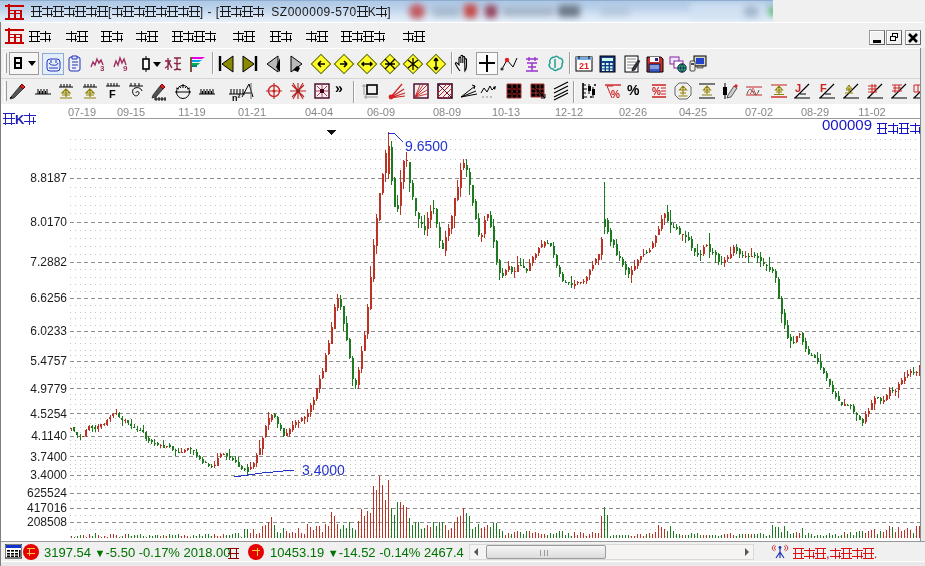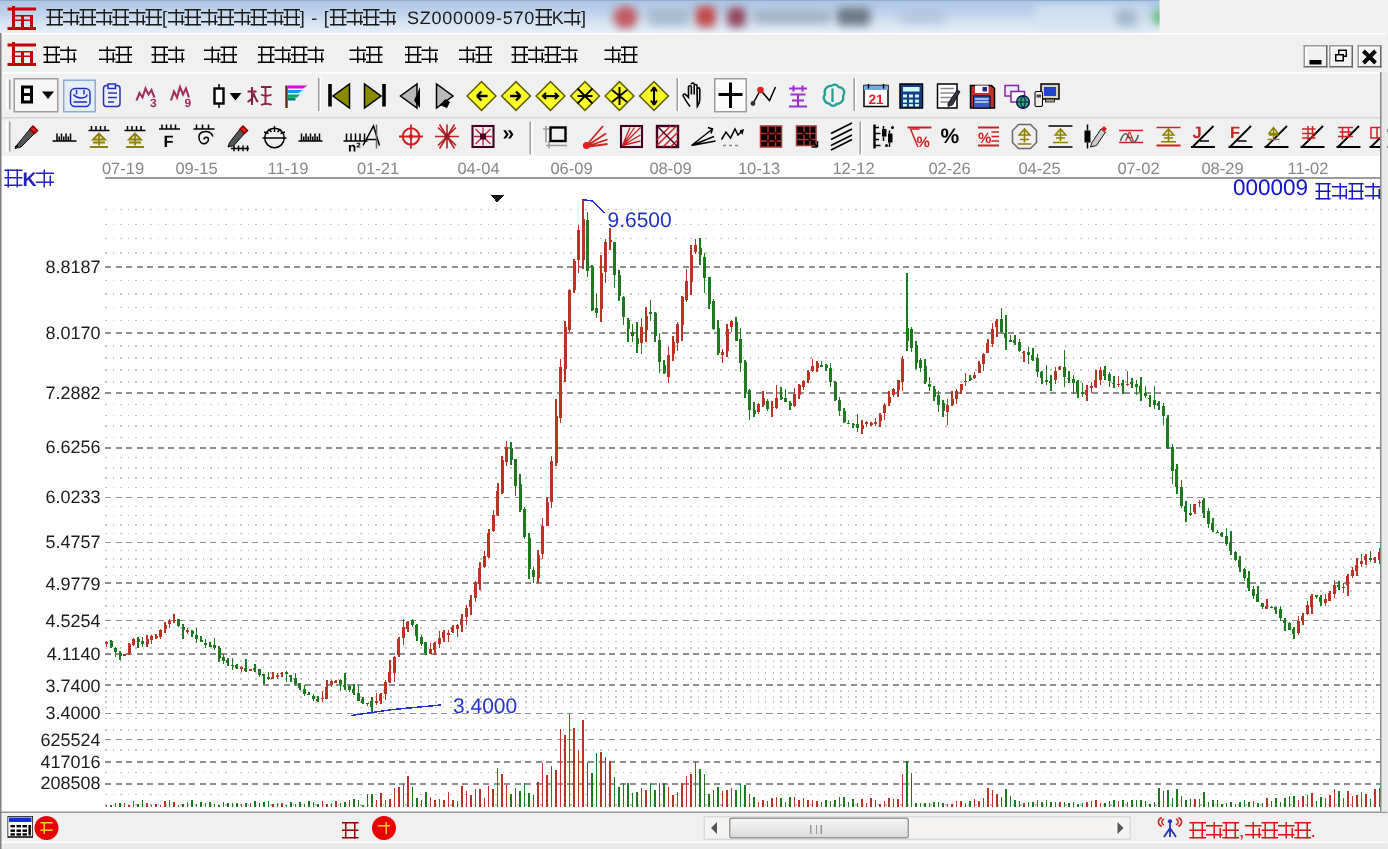--- a/index.html
+++ b/index.html
@@ -756,24 +756,26 @@
         <rect x="10" y="9" width="3" height="1.6"></rect>
         <rect x="2" y="11.5" width="3" height="1.6"></rect>
         <rect x="6" y="11.5" width="3" height="1.6"></rect>
         <rect x="10" y="11.5" width="3" height="1.6"></rect>
         <rect x="14" y="6" width="1.6" height="7"></rect>
       </g>
     </svg>
  <span class="redcirc" style="position:absolute;left:23px;top:2px">
       <span class="cn"></span>
     </span>
+ <span class="g" style="position:absolute;left:44px;top:3px">3197.54 <span style="font-size:11px">▼</span>-5.50 -0.17% 2018.00</span>
     <span class="dr" style="position:absolute;left:228px;top:4px"><span class="cn"></span></span>
  <span class="redcirc" style="position:absolute;left:248px;top:2px">
       <span class="cn b"></span>
     </span>
+ <span class="g" style="position:absolute;left:270px;top:3px">10453.19 <span style="font-size:11px">▼</span>-14.52 -0.14% 2467.4</span>
  <div id="hscroll">
   <div class="sarrow" style="left:4px;border-right-color:#555;border-left-width:0"></div>
   <div id="hthumb">
         <div style="position:absolute;left:53px;top:4px;width:8px;height:6px;border-left:1px solid #999;border-right:1px solid #999;background:linear-gradient(90deg,transparent 3px,#999 3px,#999 4px,transparent 4px)"></div>
       </div>
   <div class="sarrow" style="right:4px;border-left-color:#555;border-right-width:0"></div>
  </div>
  <svg width="18" height="16" style="position:absolute;left:771px;top:2px">
       <path d="M9 4v10M5 14l4-6 4 6" stroke="#2233bb" fill="none" stroke-width="1.2"></path>
       <circle cx="9" cy="3.5" r="1.4" fill="#2233bb"></circle>

